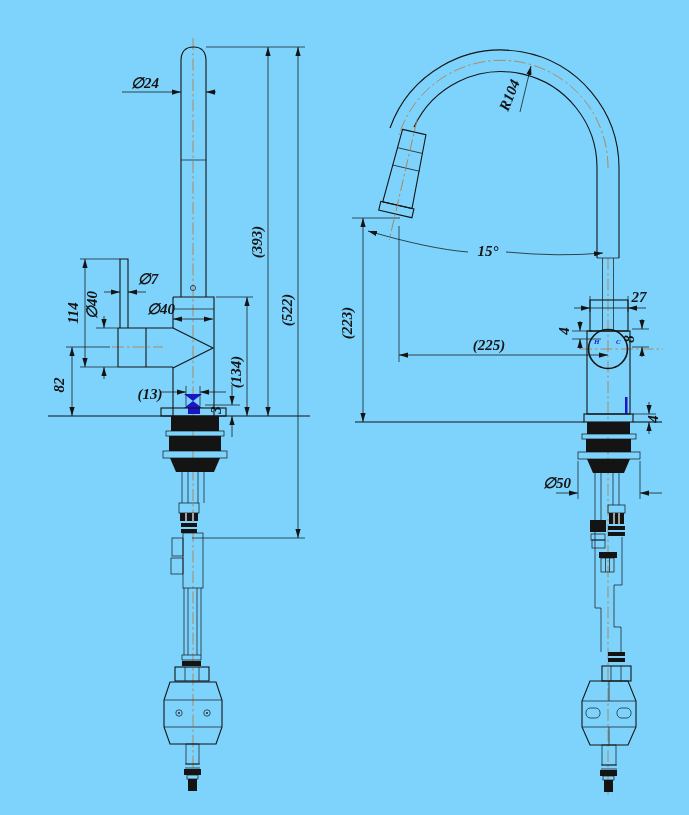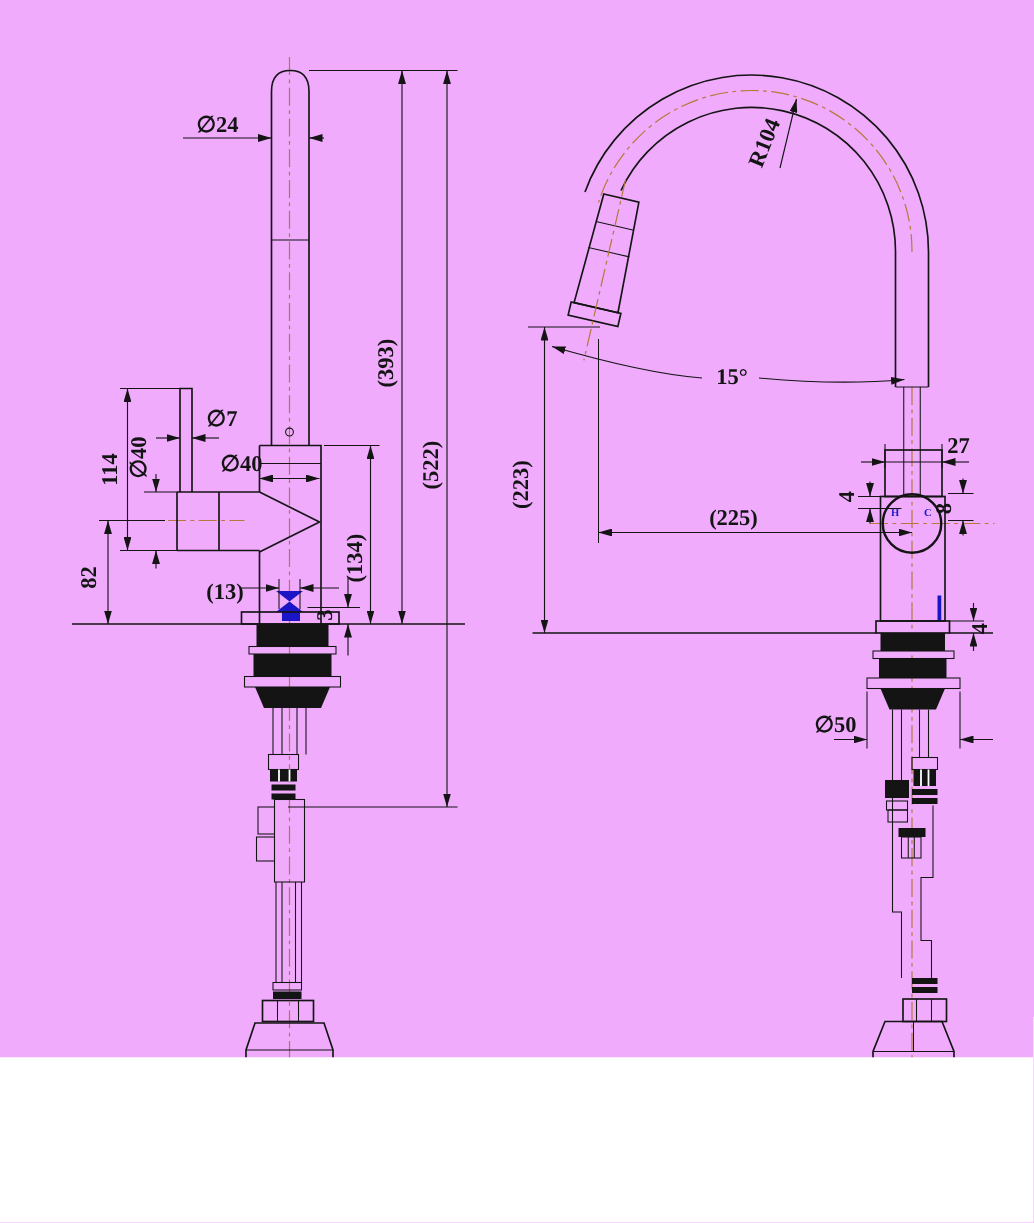--- a/index.html
+++ b/index.html
@@ -1,17 +1,17 @@
 <!DOCTYPE html>
 <html><head>
 <meta charset="utf-8">
 <style>
   html,body{margin:0;padding:0;background:#ffffff;}
-  .canvas{position:relative;width:689px;height:705px;background:#f0abfc;overflow:hidden;
-          font-family:"Liberation Serif", serif;}
+  .canvas{position:relative;width:689px;height:815px;background:#7dd3fc;overflow:hidden;
+          font-family:"Liberation Serif", serif;font-style:italic;}
   svg{display:block}
   .ol{fill:none;stroke:#141414;stroke-width:1.1;stroke-linejoin:miter}
   .thin{fill:none;stroke:#141414;stroke-width:0.7}
   .dim{fill:none;stroke:#141414;stroke-width:0.75}
   .cl{fill:none;stroke:#b5793c;stroke-width:0.8;stroke-dasharray:12 3 2.5 3}
   .solid{fill:#141414;stroke:none}
   .wline{fill:none;stroke:#ffffff;stroke-width:1.2}
   text.d{font-family:"Liberation Serif", serif;font-weight:bold;font-size:15px;fill:#141414}
   text.b{font-family:"Liberation Serif", serif;font-weight:bold;font-size:7px;fill:#1a16c8}
   .blue{fill:#1a16c8;stroke:none}

